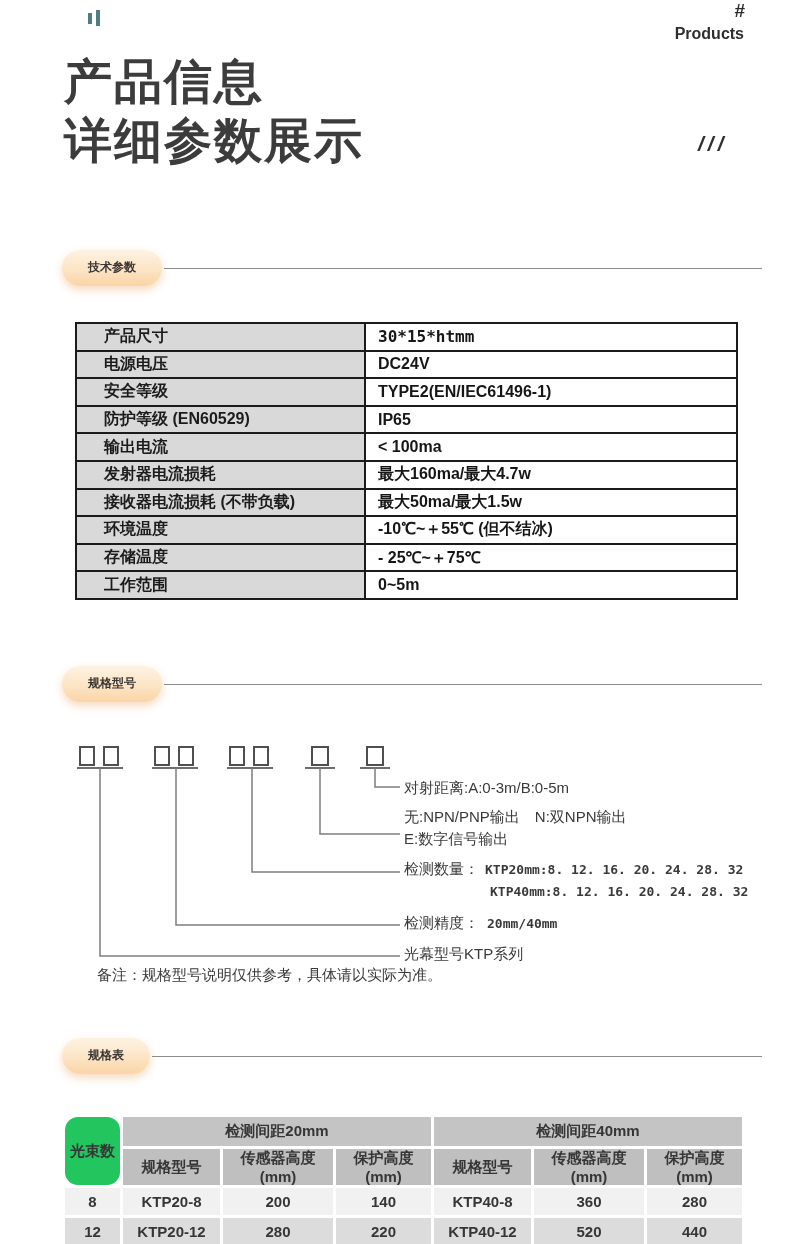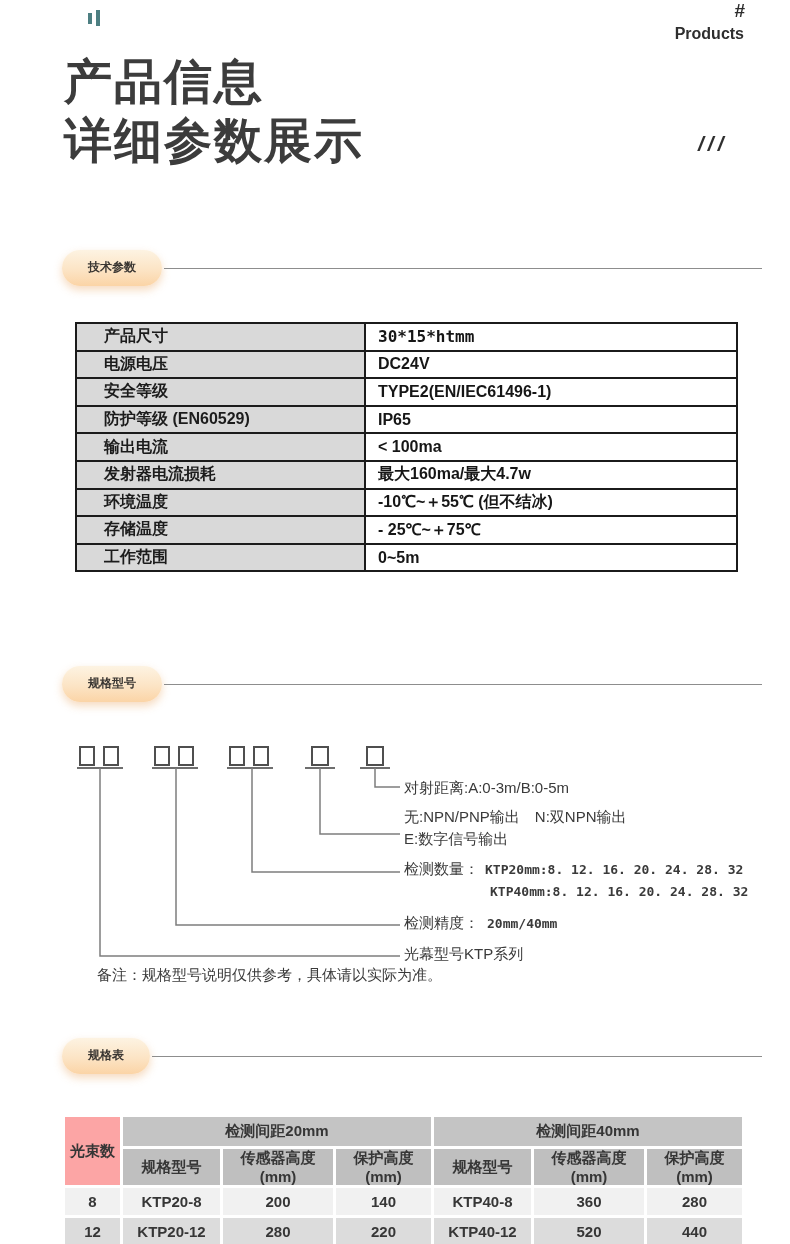--- a/index.html
+++ b/index.html
@@ -75,21 +75,21 @@
     position: absolute; left: 62px; top: 1114px;
     border-collapse: separate; border-spacing: 3px; table-layout: fixed;
   }
   .spec-table th, .spec-table td {
     text-align: center; vertical-align: middle;
     font-weight: bold; color: #363636; margin-top: 8px;
   }
   .spec-table th { font-size: 15px; }
   .spec-table td { font-size: 15px; }
   .sp-group { background: #c4c4c4; height: 29px; }
-  .sp-beam  { background: #fca5a5; }
+  .sp-beam  { background: #22c55e; border-radius: 13px; }
   .sp-sub   { background: #bfbfbf; height: 25px; }
   .r-odd  td { background: #f1f1f1; height: 27px; }
   .r-even td { background: #dcdcdc; height: 27px; }
 </style>
 </head>
 <body>
 
 <div class="page">
 
   <div class="logo-marks">
@@ -128,20 +128,24 @@
         <td class="t-label">防护等级 (EN60529)</td>
         <td class="t-value">IP65</td>
       </tr>
       <tr>
         <td class="t-label">输出电流</td>
         <td class="t-value">&lt; 100ma</td>
       </tr>
       <tr>
         <td class="t-label">发射器电流损耗</td>
         <td class="t-value">最大160ma/最大4.7w</td>
+      </tr>
+      <tr>
+        <td class="t-label">接收器电流损耗 (不带负载)</td>
+        <td class="t-value">最大50ma/最大1.5w</td>
       </tr>
       <tr>
         <td class="t-label">环境温度</td>
         <td class="t-value">-10℃~＋55℃ (但不结冰)</td>
       </tr>
       <tr>
         <td class="t-label">存储温度</td>
         <td class="t-value">- 25℃~＋75℃</td>
       </tr>
       <tr>

